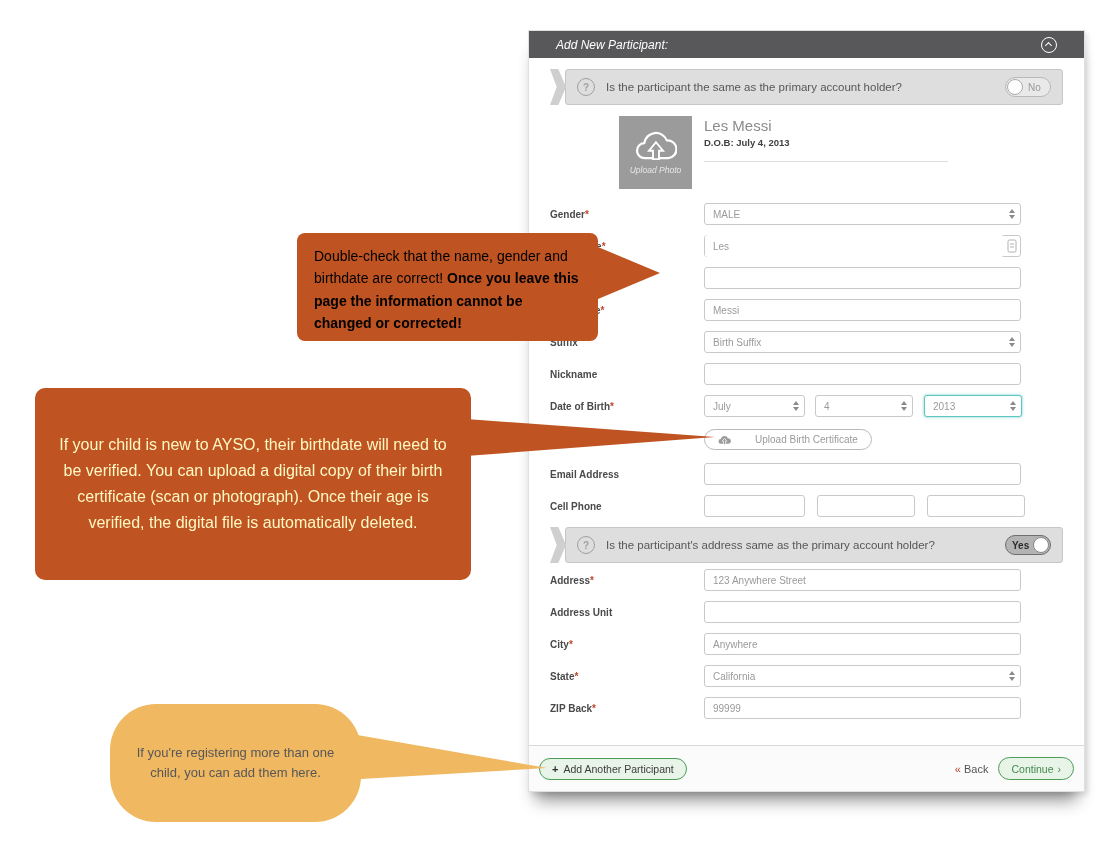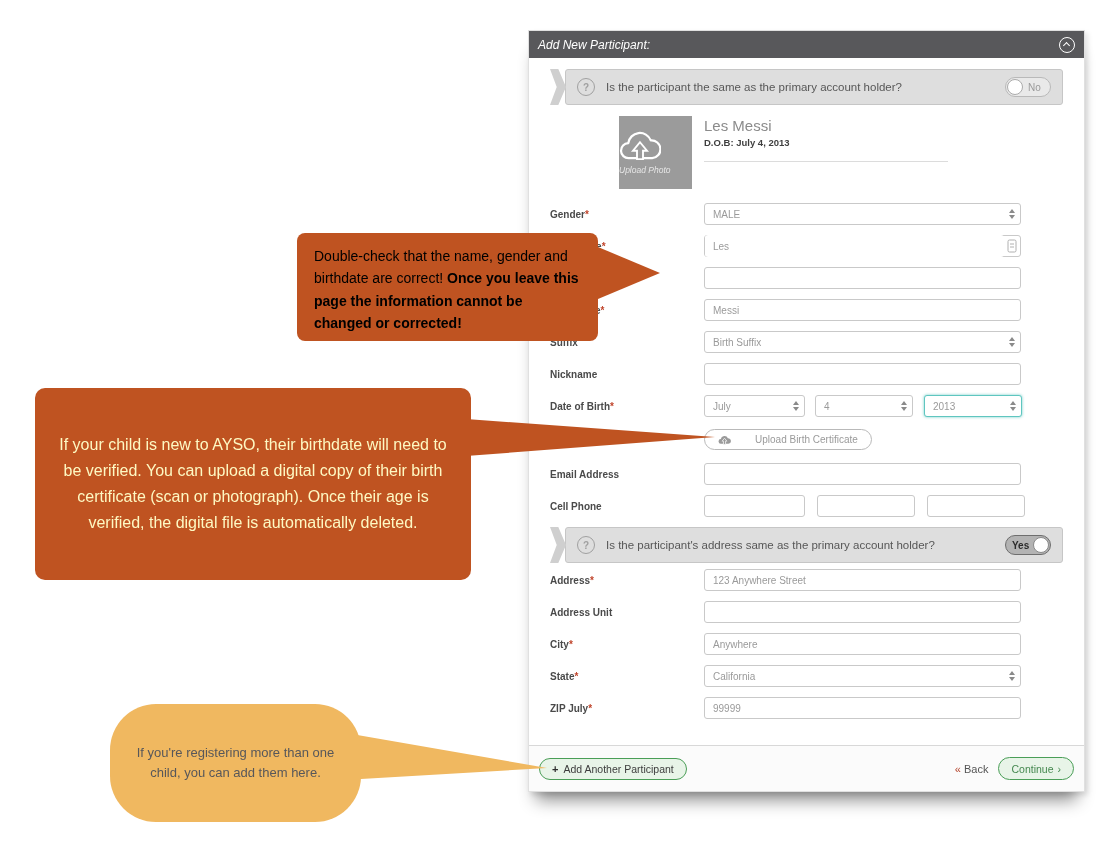--- a/index.html
+++ b/index.html
@@ -5,21 +5,21 @@
   * { margin:0; padding:0; box-sizing:border-box; }
   html,body { width:1114px; height:849px; background:#ffffff; overflow:hidden;
               font-family:"Liberation Sans", sans-serif; position:relative; }
 
   
   .panel { position:absolute; left:528px; top:30px; width:557px; height:762px;
            background:#fff; border:1px solid #e0e0e0;
            box-shadow: 3px 3px 5px rgba(0,0,0,0.10), 0 16px 16px -8px rgba(0,0,0,0.45); }
 
   .panel-header { height:27px; background:#58585b; color:#fff; display:flex;
-                  align-items:center; padding:0 9px; font-style:italic; font-size:12px; }
+                  align-items:center; padding:0 27px; font-style:italic; font-size:12px; }
   .collapse-icon { margin-left:auto; width:16px; height:16px; border:1.5px solid #fff;
                    border-radius:50%; position:relative; cursor:pointer; }
   .collapse-icon::after { content:''; position:absolute; left:4px; top:5.5px; width:4px; height:4px;
                    border-left:1.5px solid #fff; border-top:1.5px solid #fff; transform:rotate(45deg); }
 
   .content { padding:0 21px; }
 
   
   .qbar-wrap { display:flex; height:36px; }
   .qbar-wrap.first { margin-top:11px; }
@@ -40,21 +40,21 @@
                       border:1px solid #ababab; margin-left:1px; }
   .toggle.off .t-lab { font-size:10px; color:#9a9a9a; margin-left:5px; }
   .toggle.on { width:46px; background:#b3b3b3; border:1px solid #6e6e6e; flex-direction:row; }
   .toggle.on .t-lab { font-size:10px; color:#2b2b2b; font-weight:bold; margin-left:6px; }
   .toggle.on .knob { width:16px; height:16px; border-radius:50%; background:#fff;
                      border:1px solid #8a8a8a; margin-left:auto; margin-right:1px; }
 
   
   .photo-row { margin-top:11px; margin-left:69px; display:flex; }
   .photo-box { width:73px; height:73px; background:#9b9b9b; display:flex; cursor:pointer;
-               flex-direction:column; justify-content:center; gap:4px; }
+               flex-direction:column; align-items:center; justify-content:center; gap:4px; }
   .photo-box .ph-lab { color:#e6e6e6; font-style:italic; font-size:8.5px; }
   .name-block { margin-left:12px; padding-top:1px; width:244px; }
   .p-name { color:#8b8b8b; font-size:15px; }
   .p-dob { font-size:9.5px; color:#3f3f3f; font-weight:bold; margin-top:3px; }
   .name-rule { border-bottom:1px solid #dcdcdc; margin-top:13px; }
 
   
   .form { margin-top:14px; }
   .row { display:flex; align-items:center; margin-bottom:10px; height:22px; }
   .lab { width:154px; padding-right:11px; text-align:left; font-size:10px;
@@ -290,21 +290,21 @@
         <span class="lab"><span>State</span><span class="req">*</span></span>
         <div class="sel">
           <span class="txt">California</span>
           <span class="caret">
               <i class="up"></i>
               <i class="dn"></i>
             </span>
         </div>
       </div>
       <div class="row">
-        <span class="lab"><span>ZIP July</span><span class="req">*</span></span>
+        <span class="lab"><span>ZIP Back</span><span class="req">*</span></span>
         <input class="inp" value="99999" style="">
       </div>
     </div>
   </div>
 
   <div class="footer">
     <span class="btn-green">
       <span class="plus">+</span>
       <span>Add Another Participant</span>
     </span>

